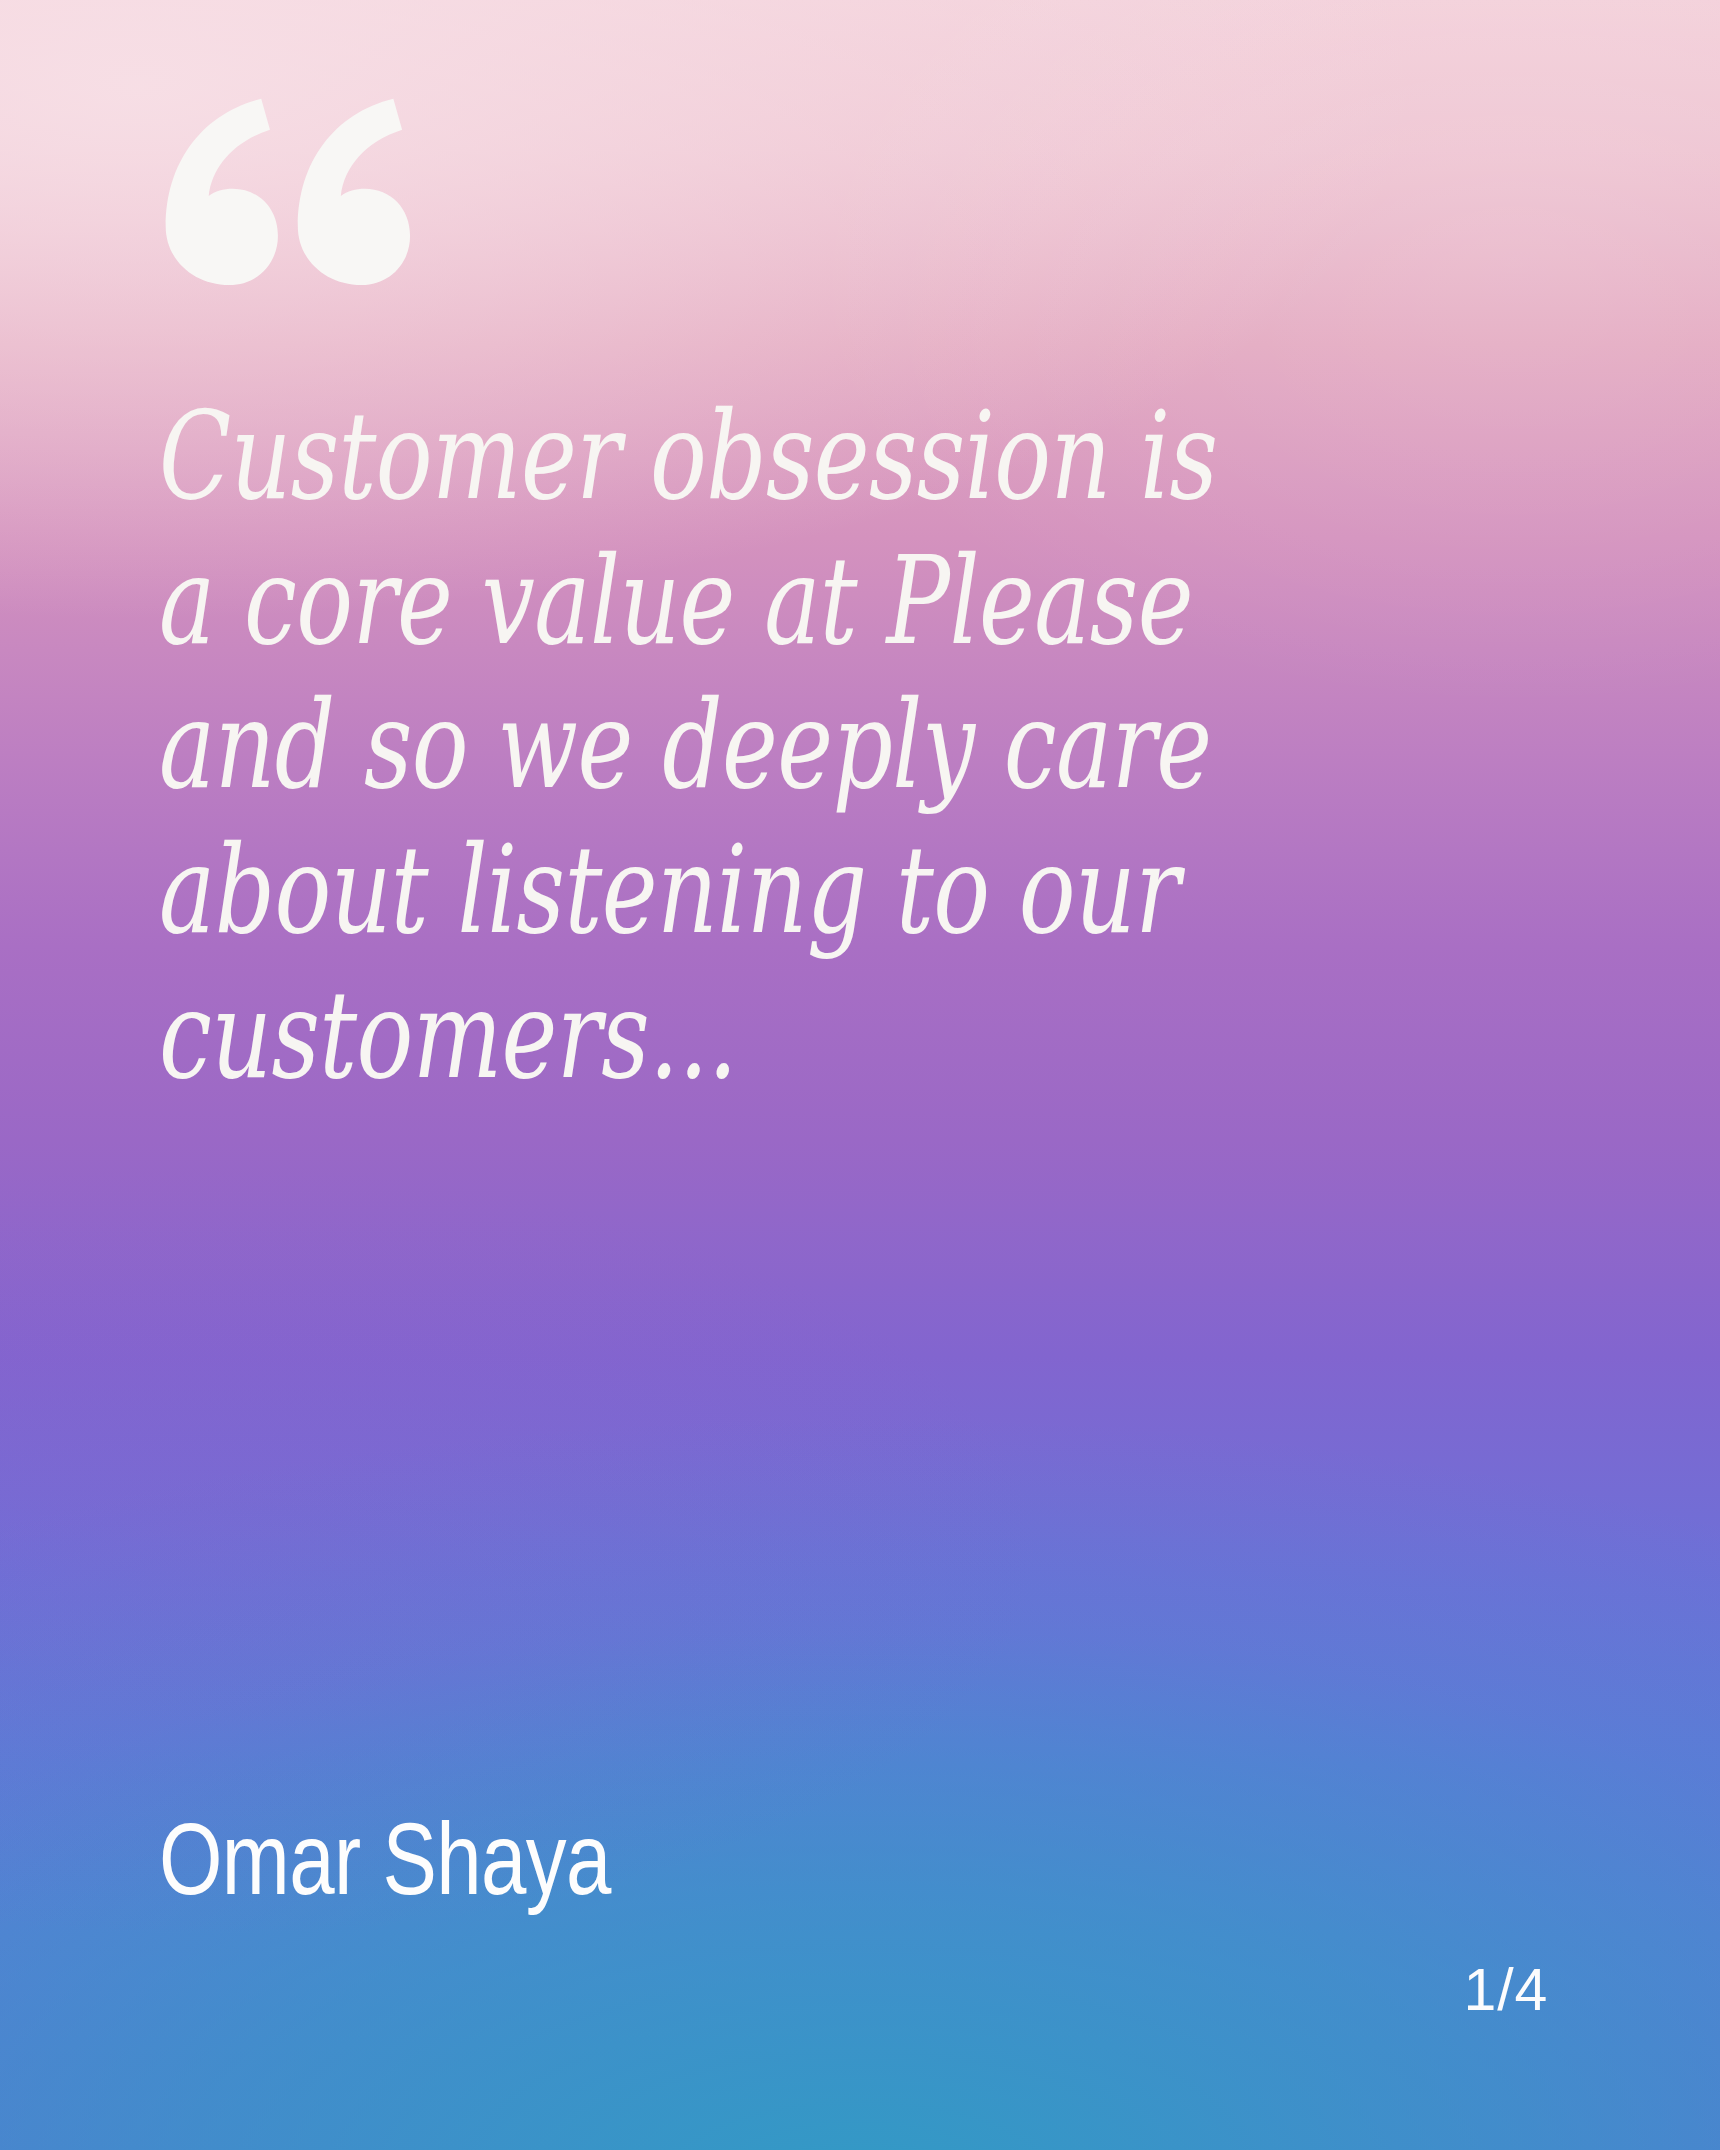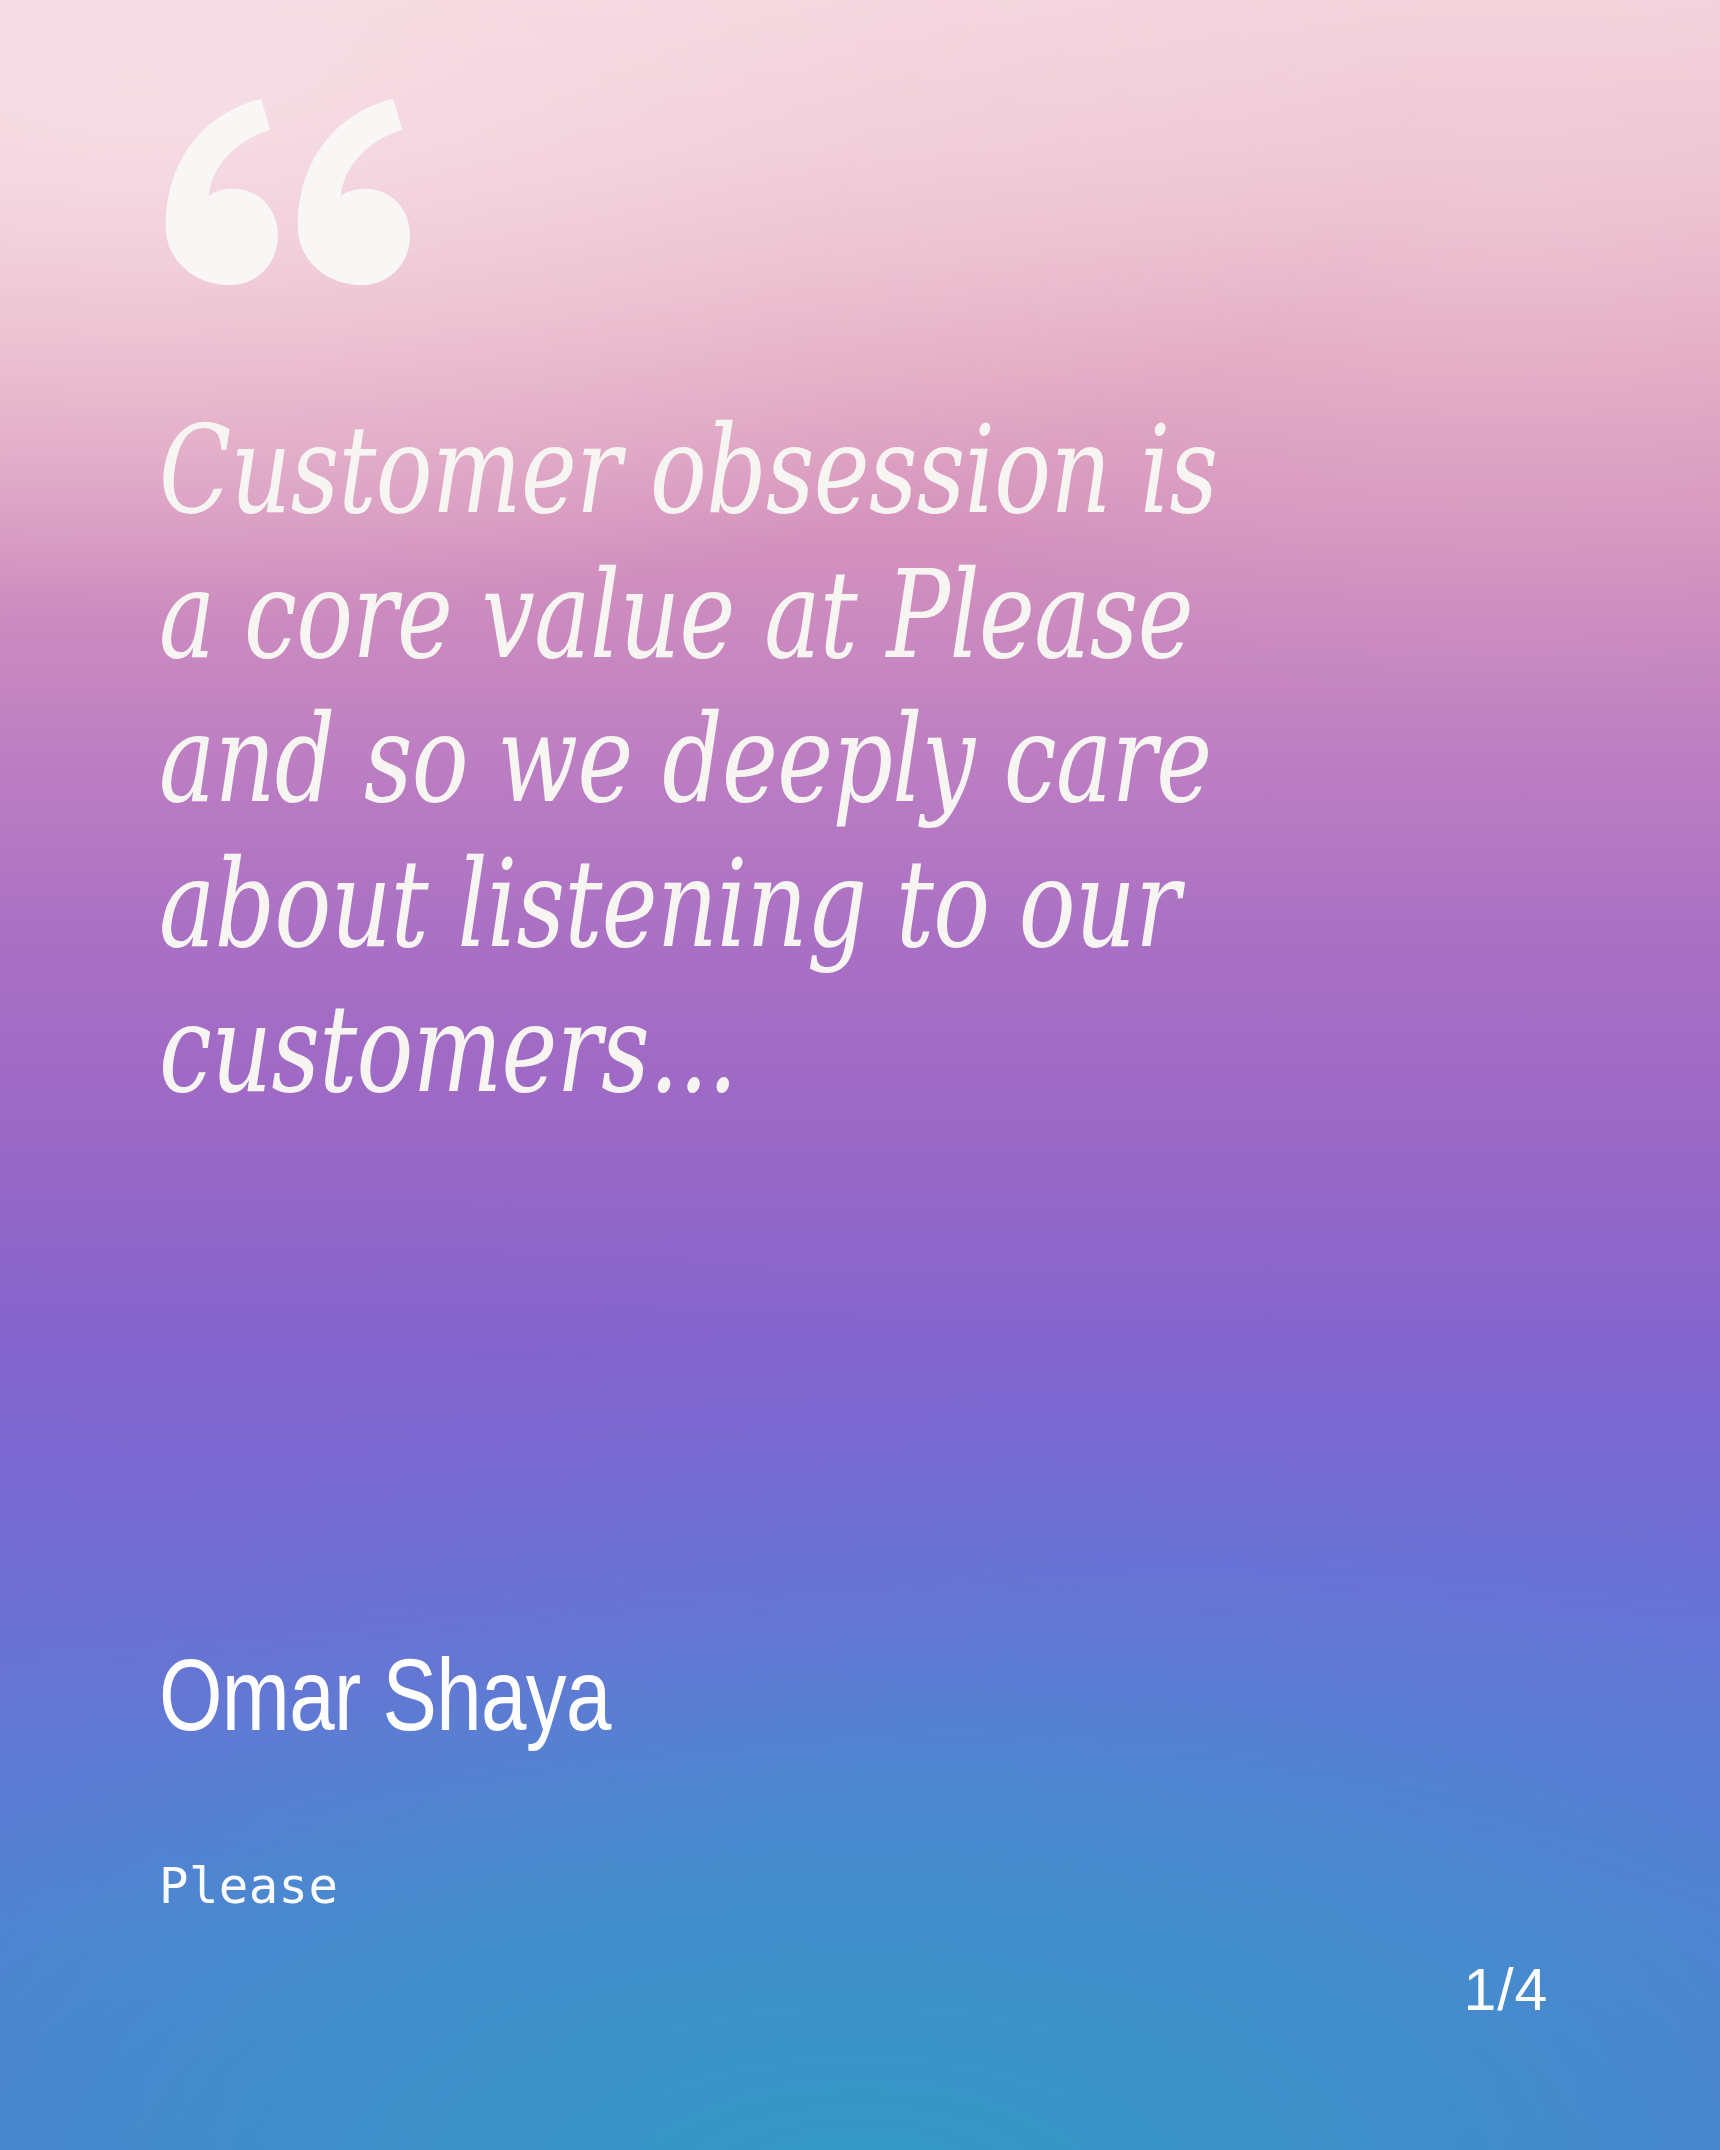--- a/index.html
+++ b/index.html
@@ -64,21 +64,21 @@
     top: 94px;
     width: 255px;
     height: 199px;
   }
   .quote-mark svg { display: block; width: 100%; height: 100%; }
 
   
   .quote-block {
     position: absolute;
     left: 159px;
-    top: 420px;
+    top: 406px;
     width: 1402px;
   }
   .quote-line {
     font-family: "DejaVu Serif", "Liberation Serif", serif;
     font-style: italic;
     font-weight: 400;
     font-size: 121px;
     line-height: 0.84;
     color: #f7f5f2;
     letter-spacing: -0.8px;
@@ -159,21 +159,20 @@
       <p class="quote-line">a core value at Please</p>
       <p class="quote-line">and so we deeply care</p>
       <p class="quote-line">about listening to our</p>
       <p class="quote-line">customers...</p>
     </div>
 
     <div class="attribution">
       <div class="author-name">Omar Shaya</div>
       <div class="meta-row">
         <div class="meta-left">
-          <div>Please</div>
         </div>
         <div class="page-indicator">1/4</div>
       </div>
     </div>
 
   </div>
 </div>
 
 
 </body></html>

